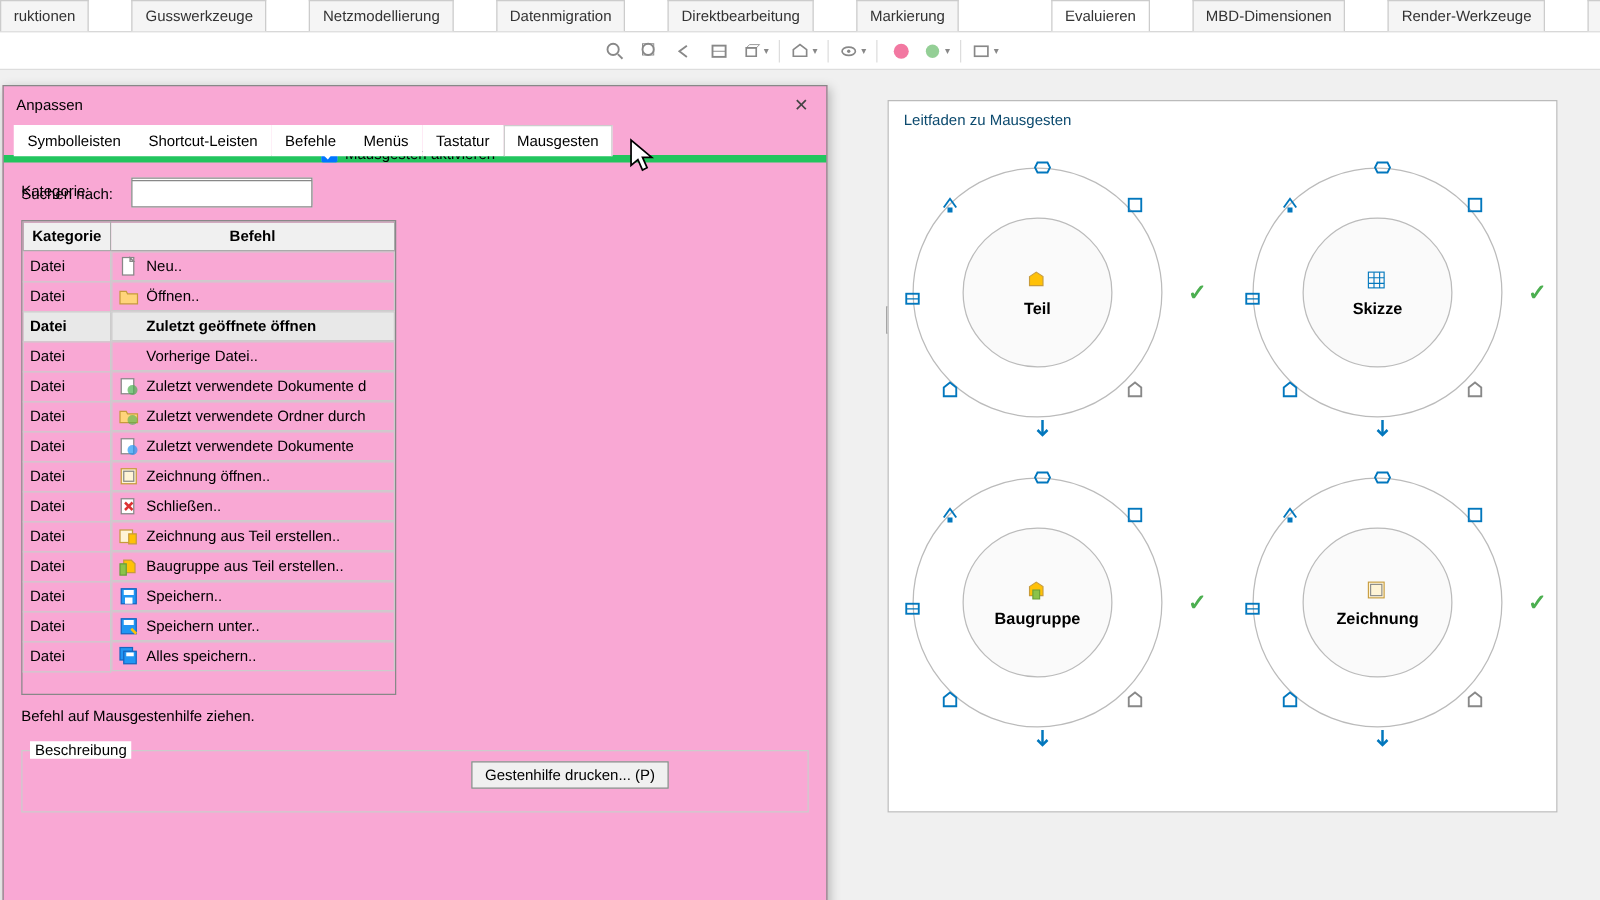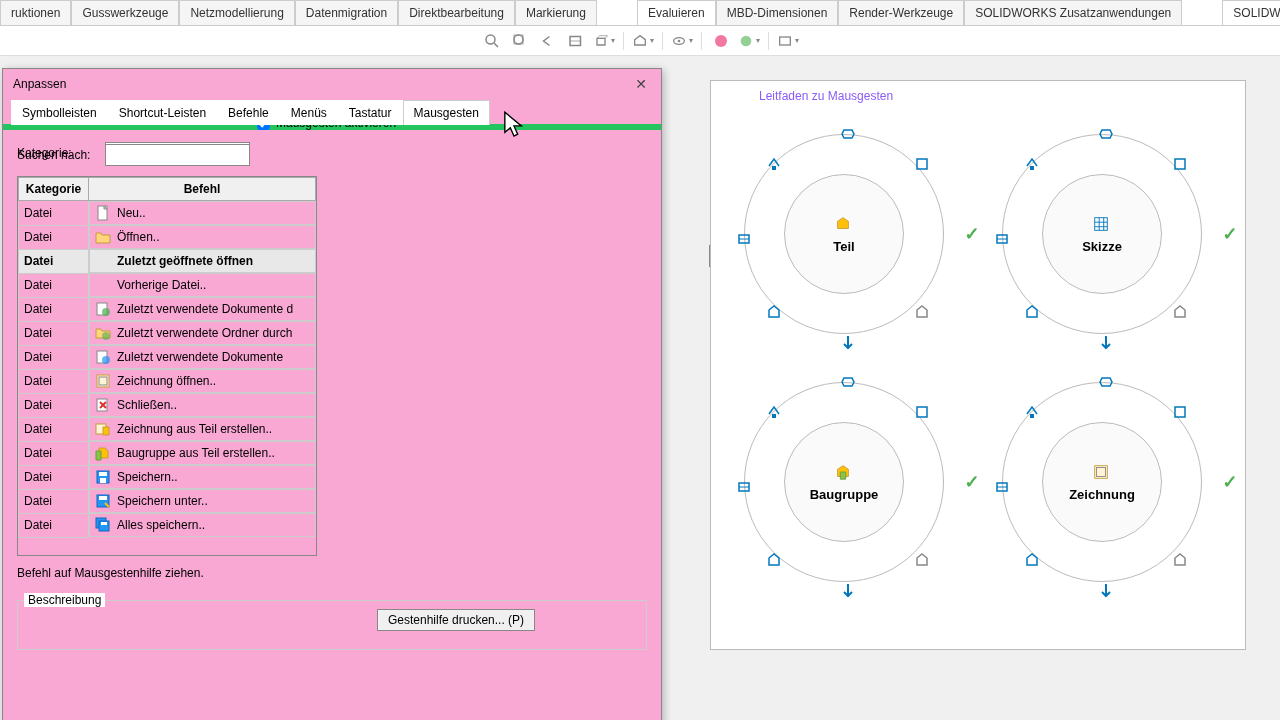--- a/index.html
+++ b/index.html
@@ -1,19 +1,19 @@
 <!DOCTYPE html>
 <html><head>
 <meta charset="utf-8">
 <style>
 * { box-sizing: border-box; margin: 0; padding: 0; font-family: "Segoe UI", Tahoma, sans-serif; font-size: 12px; }
 body { background: #f0f0f0; width: 1280px; height: 720px; overflow: hidden; position: relative; }
 
 
-.ribbon { background: #fff; border-bottom: 1px solid #ccc; display: flex; height: 26px; align-items: stretch; }
+.ribbon { background: #fff; border-bottom: 1px solid #ccc; display: flex; height: 26px; align-items: stretch; gap: 34px; }
 .ribbon-tab { padding: 5px 10px; border: 1px solid #ccc; border-bottom: none; background: #f5f5f5; color: #333; cursor: pointer; white-space: nowrap; }
 .ribbon-tab.active { background: #fff; font-weight: 500; margin-left: 40px; }
 
 
 .toolbar { background: #fff; height: 30px; display: flex; align-items: center; justify-content: center; gap: 6px; padding: 2px 0; border-bottom: 1px solid #ddd; }
 .tb-icon { width: 22px; height: 22px; display: flex; align-items: center; justify-content: center; color: #777; cursor: pointer; }
 .tb-sep { width: 1px; height: 18px; background: #ddd; margin: 0 2px; }
 .dropdown-arrow::after { content: "▾"; font-size: 8px; margin-left: 2px; color: #888; }
 
 
@@ -44,22 +44,22 @@
 .row-icon { width: 16px; height: 16px; display: inline-block; flex-shrink: 0; }
 
 .hint-text { margin-top: 10px; font-size: 12px; }
 .desc-group { border: 1px solid #ccc; margin-top: 20px; padding: 4px; position: relative; height: 50px; }
 .desc-group legend { position: absolute; top: -8px; left: 6px; background: #fff; padding: 0 4px; font-size: 12px; }
 
 .print-btn { position: absolute; left: 374px; top: 540px; padding: 3px 10px; border: 1px solid #888; background: #f0f0f0; cursor: pointer; }
 
 
 .guide-panel { position: absolute; left: 710px; top: 80px; width: 536px; height: 570px; background: #fff; border: 1px solid #bbb; }
-.guide-title { padding: 8px 12px; color: #8b5cf6; font-size: 12px; margin-left: 36px; }
-.guide-grid { display: grid; grid-template-columns: 1fr 1fr; grid-template-rows: 1fr 1fr; gap: 18px; padding: 8px 18px; }
+.guide-title { padding: 8px 12px; color: #0c4a6e; font-size: 12px; }
+.guide-grid { display: grid; grid-template-columns: 1fr 1fr; grid-template-rows: 1fr 1fr; gap: 18px; padding: 8px 4px; }
 .gesture-wheel { position: relative; width: 230px; height: 230px; }
 .wheel-outer { position: absolute; left: 15px; top: 15px; width: 200px; height: 200px; border: 1px solid #bbb; border-radius: 50%; }
 .wheel-inner { position: absolute; left: 55px; top: 55px; width: 120px; height: 120px; border: 1px solid #bbb; border-radius: 50%; background: #fafafa; display: flex; flex-direction: column; align-items: center; justify-content: center; }
 .wheel-label { font-weight: 600; font-size: 13px; margin-top: 4px; }
 .wheel-icon { width: 20px; height: 20px; }
 .slot { position: absolute; width: 22px; height: 22px; display: flex; align-items: center; justify-content: center; }
 .check { color: #4caf50; font-size: 18px; font-weight: bold; left: 232px; top: 104px; }
 
 
 .cursor { position: absolute; left: 503px; top: 110px; width: 22px; height: 30px; pointer-events: none; }

